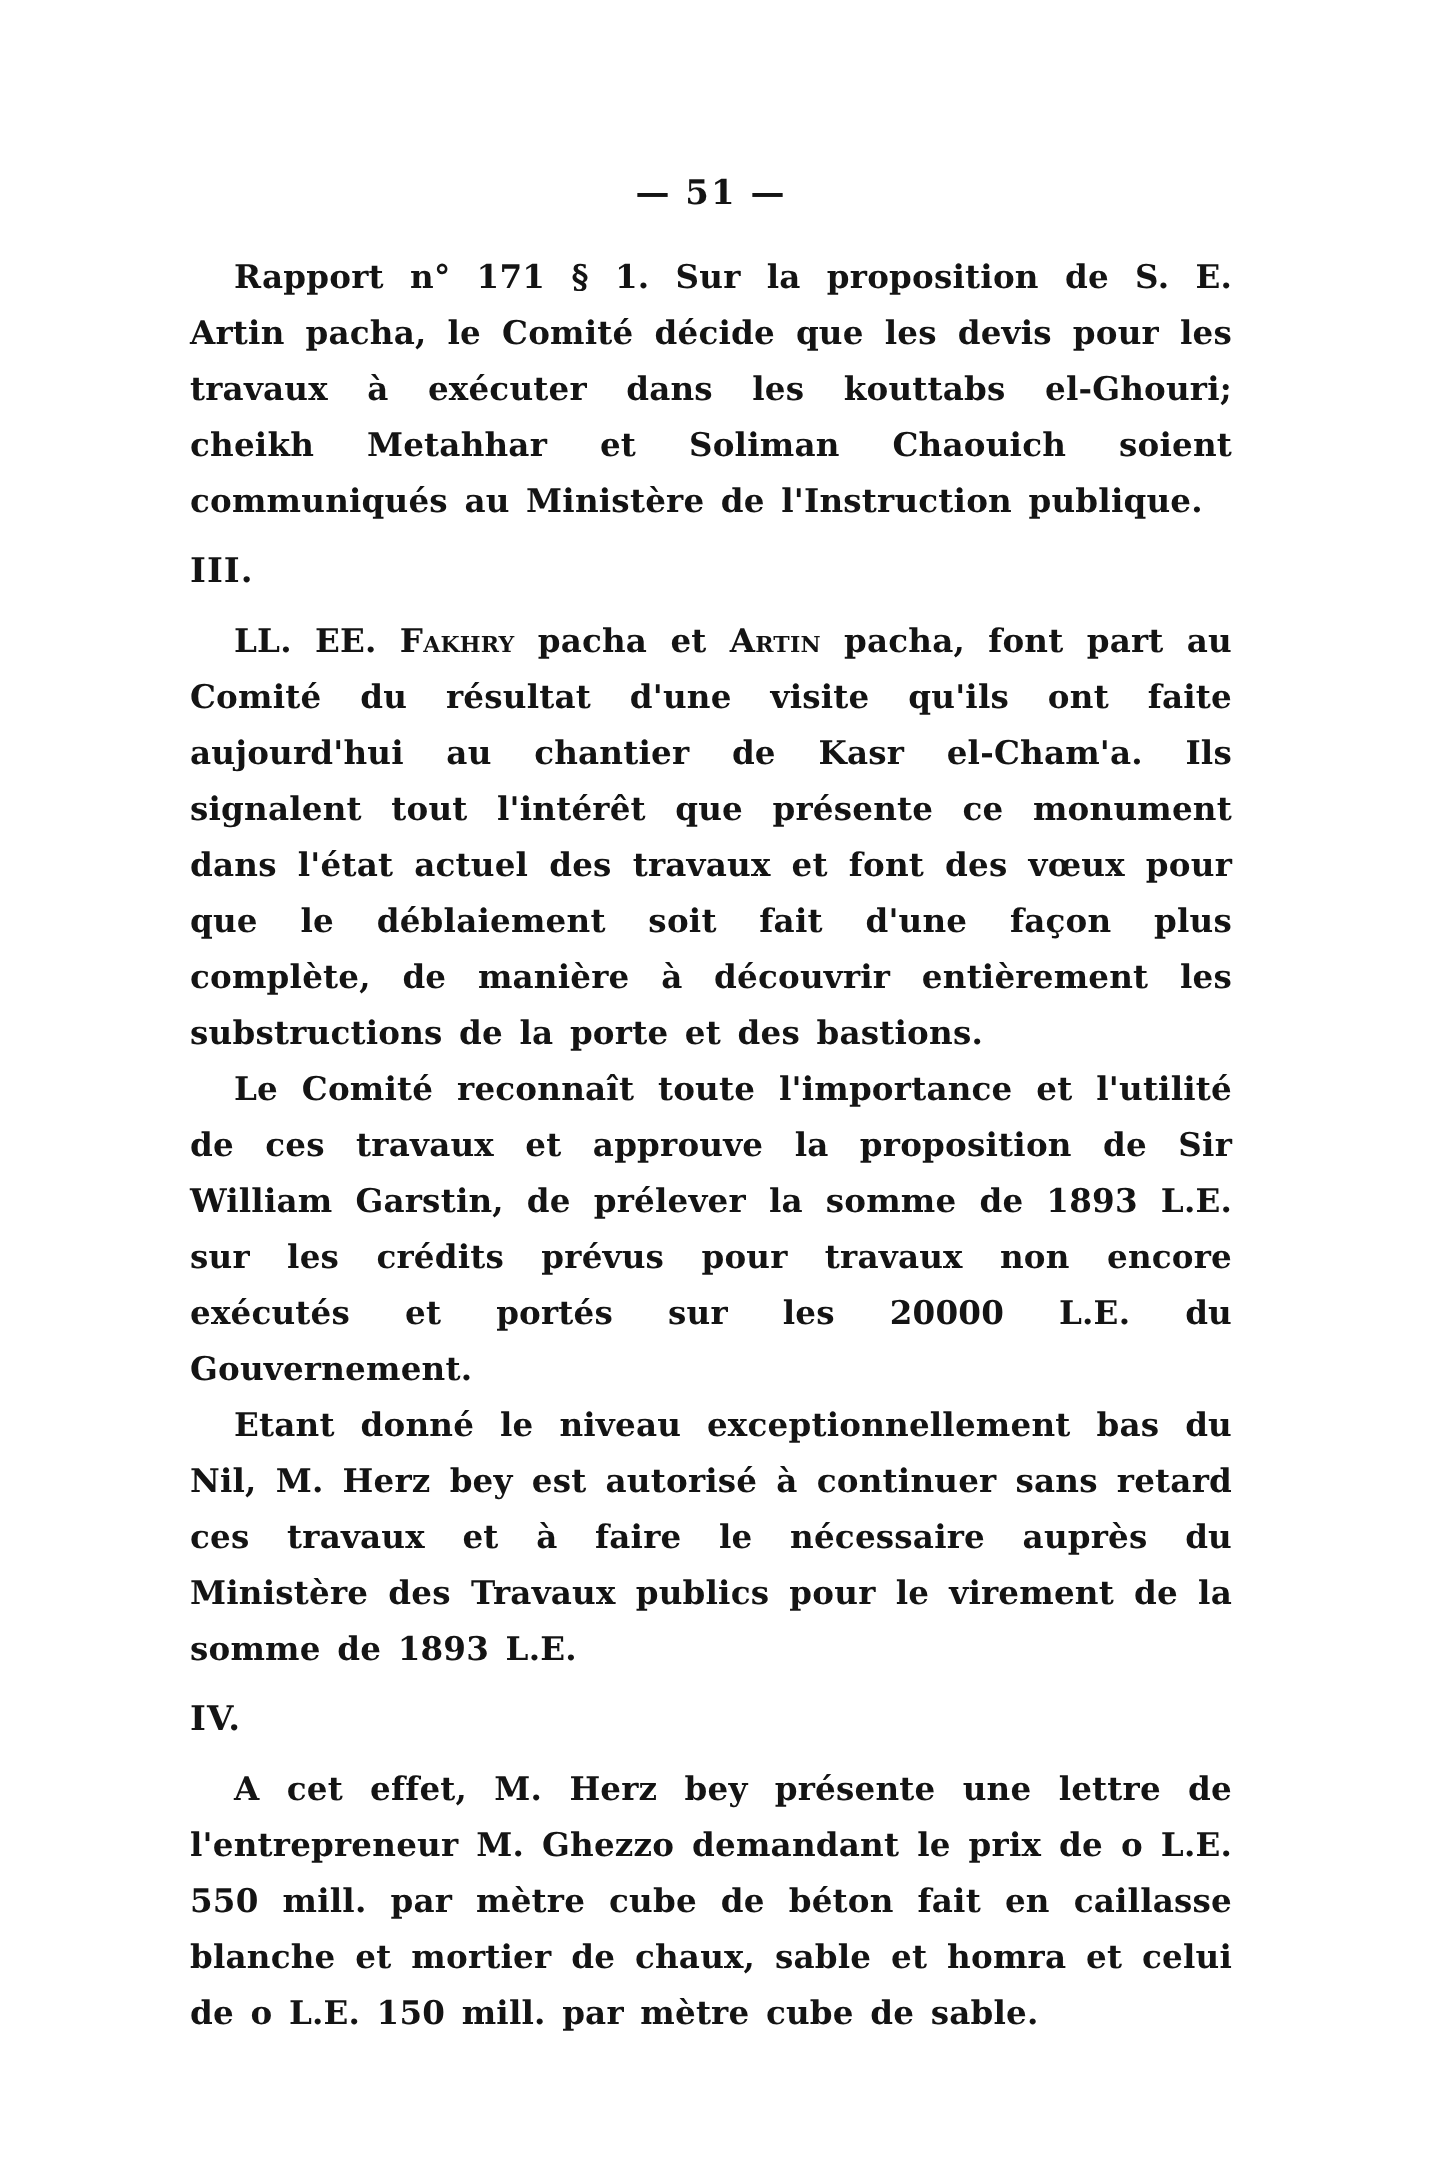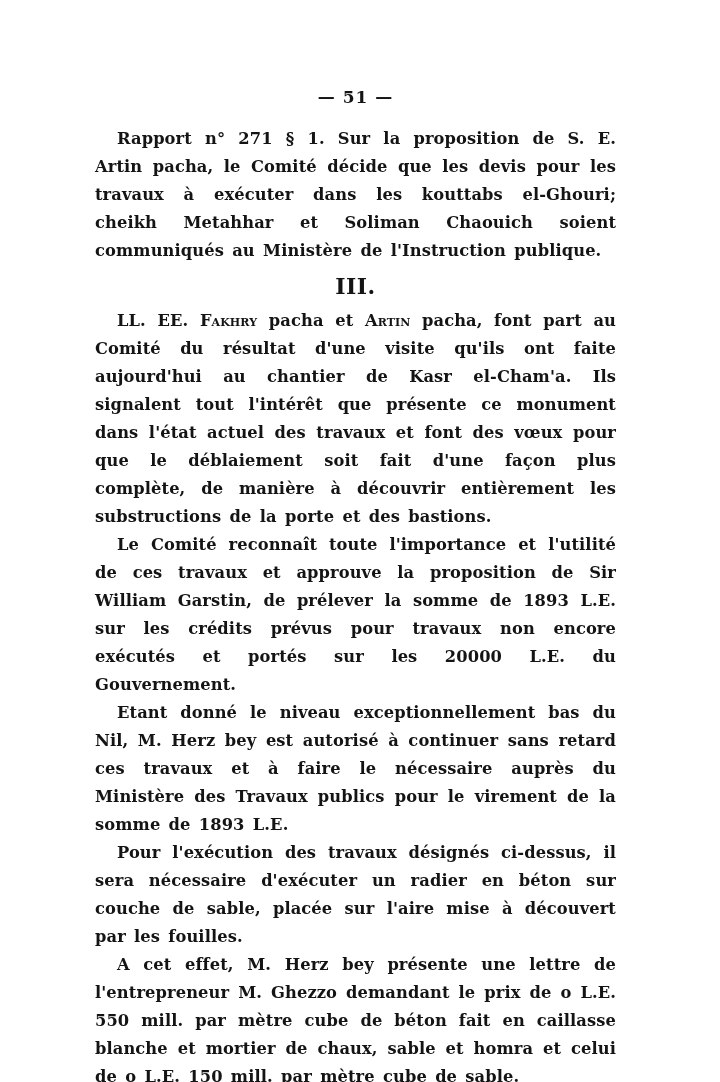--- a/index.html
+++ b/index.html
@@ -29,39 +29,38 @@
   .doc-body p.paragraph {
     margin: 0;
     font-size: 16.3px;
     line-height: 28px;
     text-align: justify;
     text-indent: 22px;
     word-spacing: 2.5px;
     letter-spacing: 0.1px;
   }
   .doc-body .heading {
-    text-align: center;
-    font-size: 22px;
+    font-size: 17px;
     line-height: 28px;
     margin: 7px 0 7px 0;
     letter-spacing: 0.5px;
   }
   .sc {
     font-variant: small-caps;
   }
 </style>
 </head>
 <body>
 
 <div class="page">
   <div class="pageno">— 51 —</div>
 
   <div class="doc-body">
-      <p class="paragraph"><span>Rapport n° 271 § 1. Sur la proposition de S. E. Artin pacha, le Comité décide que les devis pour les travaux à exécuter dans les kouttabs el-Ghouri; cheikh Metahhar et Soliman Chaouich soient communiqués au Ministère de l'Instruction publique.</span></p>
+      <p class="paragraph"><span>Rapport n° 171 § 1. Sur la proposition de S. E. Artin pacha, le Comité décide que les devis pour les travaux à exécuter dans les kouttabs el-Ghouri; cheikh Metahhar et Soliman Chaouich soient communiqués au Ministère de l'Instruction publique.</span></p>
       <div class="heading">III.</div>
       <p class="paragraph"><span>LL. EE. </span><span class="sc">Fakhry</span><span> pacha et </span><span class="sc">Artin</span><span> pacha, font part au Comité du résultat d'une visite qu'ils ont faite aujourd'hui au chantier de Kasr el-Cham'a. Ils signalent tout l'intérêt que présente ce monument dans l'état actuel des travaux et font des vœux pour que le déblaiement soit fait d'une façon plus complète, de manière à découvrir entièrement les substructions de la porte et des bastions.</span></p>
       <p class="paragraph"><span>Le Comité reconnaît toute l'importance et l'utilité de ces travaux et approuve la proposition de Sir William Garstin, de prélever la somme de 1893 L.E. sur les crédits prévus pour travaux non encore exécutés et portés sur les 20000 L.E. du Gouvernement.</span></p>
       <p class="paragraph"><span>Etant donné le niveau exceptionnellement bas du Nil, M. Herz bey est autorisé à continuer sans retard ces travaux et à faire le nécessaire auprès du Ministère des Travaux publics pour le virement de la somme de 1893 L.E.</span></p>
-      <p class="paragraph"><span>Pour l'exécution des travaux désignés ci-dessus, il sera nécessaire d'exécuter un radier en béton sur couche de sable, placée sur l'aire mise à découvert par les fouilles.</span></p>
+      <div class="heading">IV.</div>
       <p class="paragraph"><span>A cet effet, M. Herz bey présente une lettre de l'entrepreneur M. Ghezzo demandant le prix de o L.E. 550 mill. par mètre cube de béton fait en caillasse blanche et mortier de chaux, sable et homra et celui de o L.E. 150 mill. par mètre cube de sable.</span></p>
     </div>
 
 </div>
 
 </body></html>

